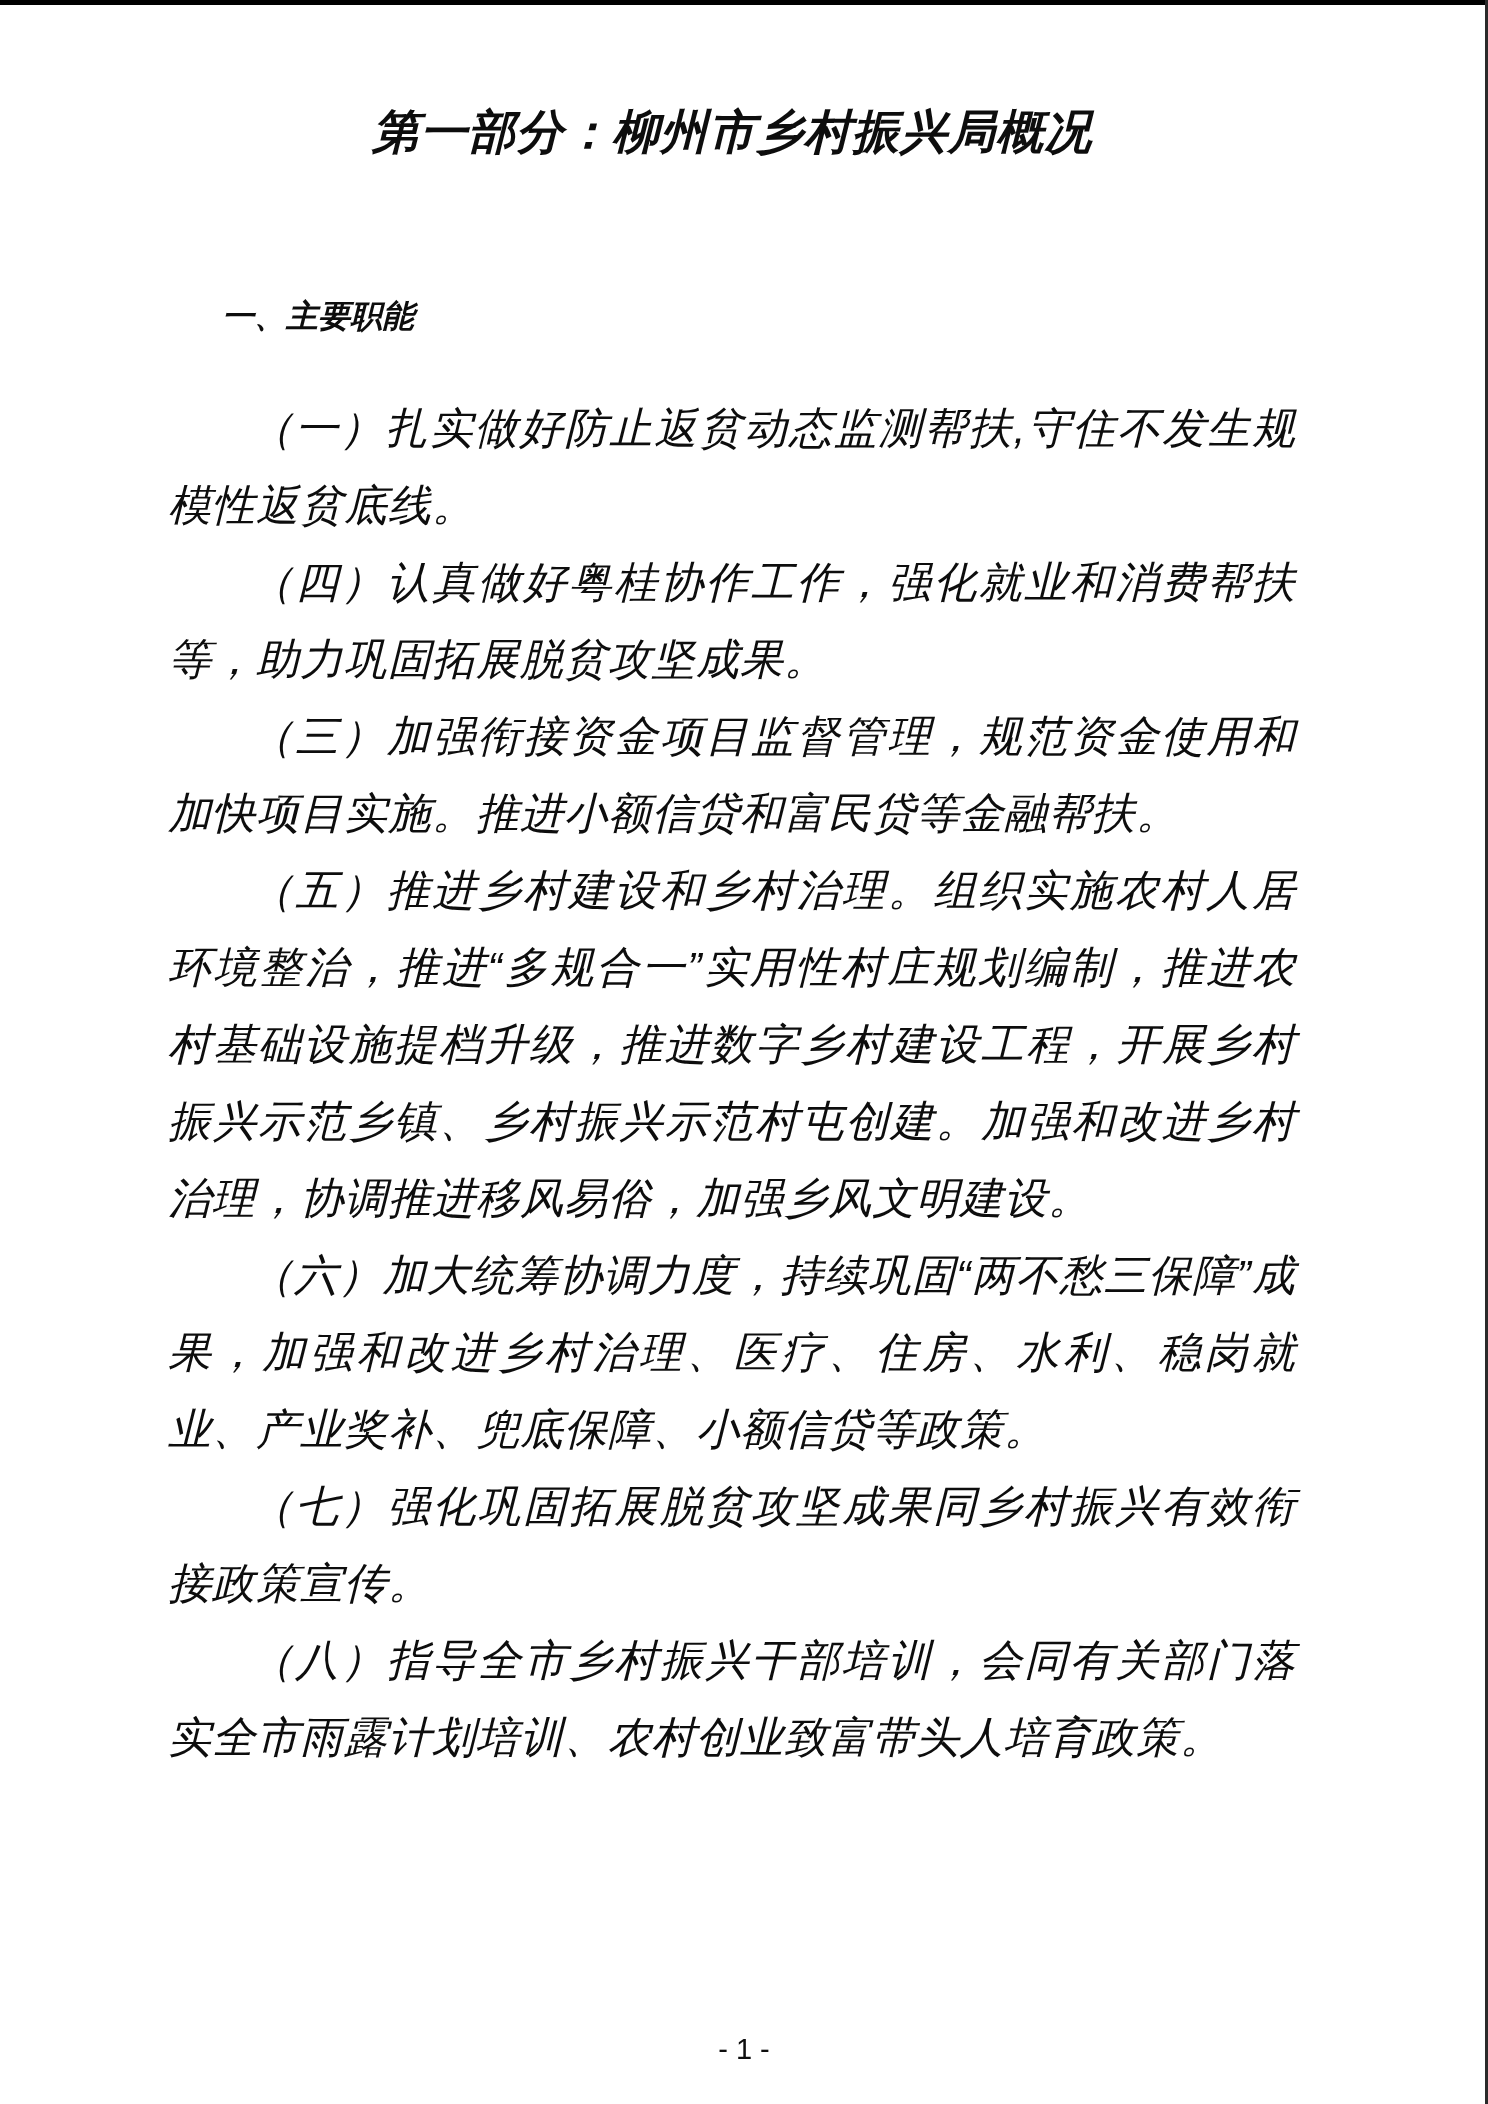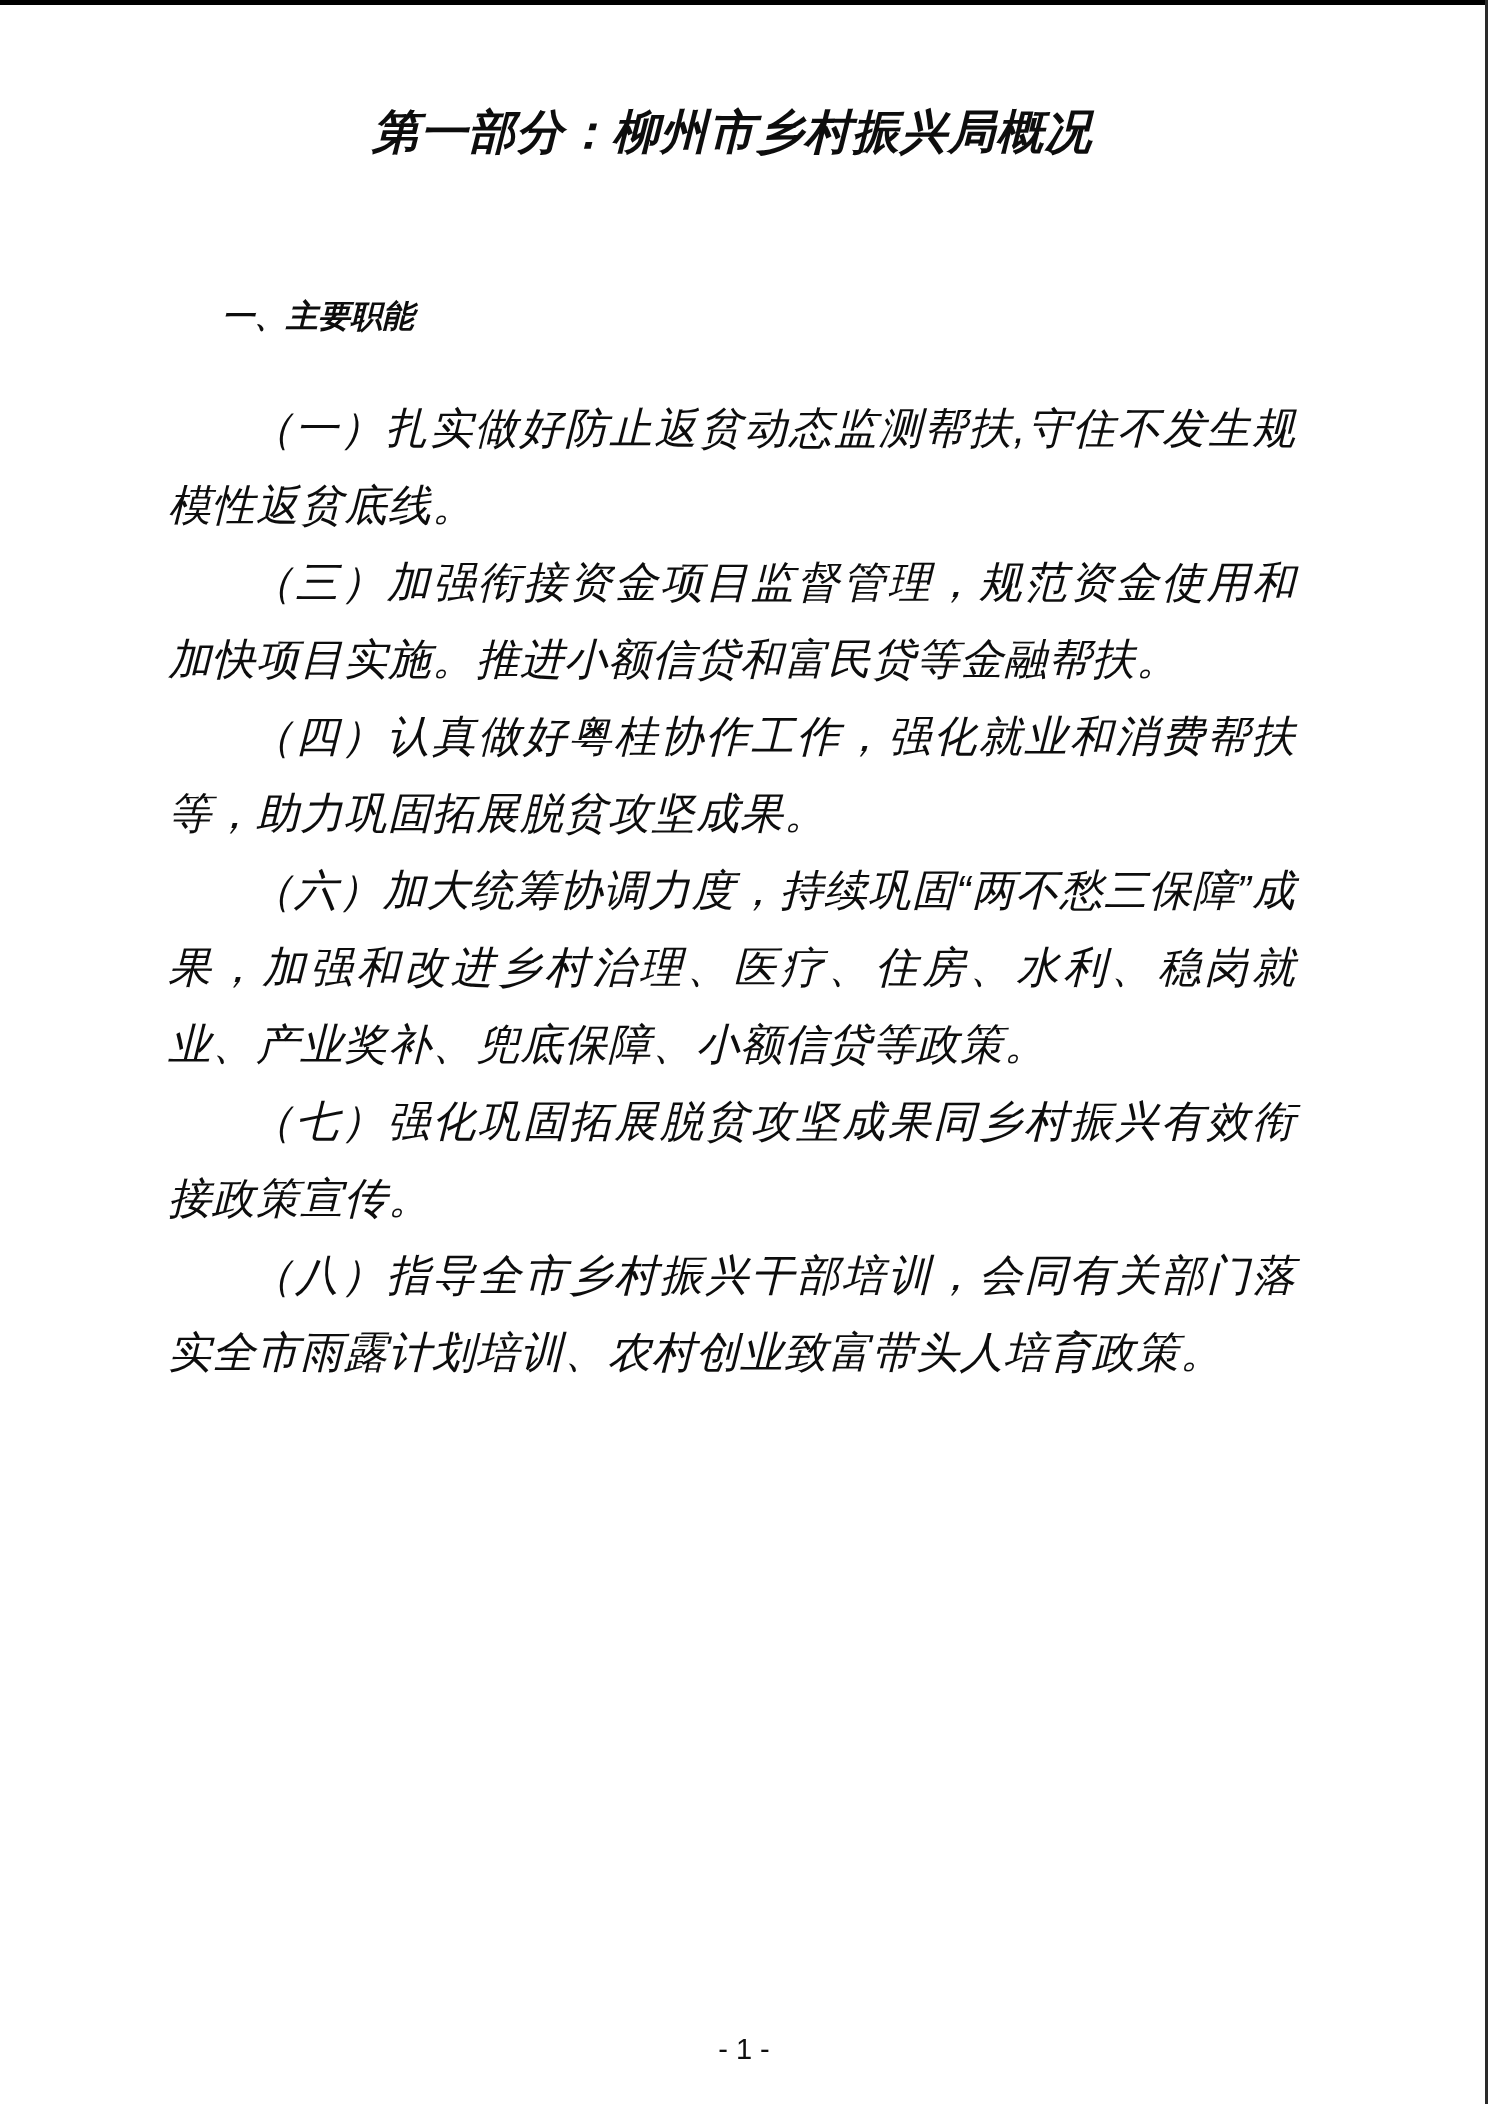--- a/index.html
+++ b/index.html
@@ -85,22 +85,23 @@
   <div class="scan-edge-right"></div>
 
   <div class="content">
 
     <h1 class="doc-title">第一部分：柳州市乡村振兴局概况</h1>
 
     <h2 class="section-heading">一、主要职能</h2>
 
     <div class="paragraphs">
       <p>（一）扎实做好防止返贫动态监测帮扶,守住不发生规模性返贫底线。</p>
+      <p>（四）认真做好粤桂协作工作，强化就业和消费帮扶等，助力巩固拓展脱贫攻坚成果。</p>
       <p>（三）加强衔接资金项目监督管理，规范资金使用和加快项目实施。推进小额信贷和富民贷等金融帮扶。</p>
-      <p>（四）认真做好粤桂协作工作，强化就业和消费帮扶等，助力巩固拓展脱贫攻坚成果。</p>
+      <p>（五）推进乡村建设和乡村治理。组织实施农村人居环境整治，推进“多规合一”实用性村庄规划编制，推进农村基础设施提档升级，推进数字乡村建设工程，开展乡村振兴示范乡镇、乡村振兴示范村屯创建。加强和改进乡村治理，协调推进移风易俗，加强乡风文明建设。</p>
       <p>（六）加大统筹协调力度，持续巩固“两不愁三保障”成果，加强和改进乡村治理、医疗、住房、水利、稳岗就业、产业奖补、兜底保障、小额信贷等政策。</p>
       <p>（七）强化巩固拓展脱贫攻坚成果同乡村振兴有效衔接政策宣传。</p>
       <p>（八）指导全市乡村振兴干部培训，会同有关部门落实全市雨露计划培训、农村创业致富带头人培育政策。</p>
     </div>
 
   </div>
 
   <div class="page-footer">- 1 -</div>
 
 </div>

